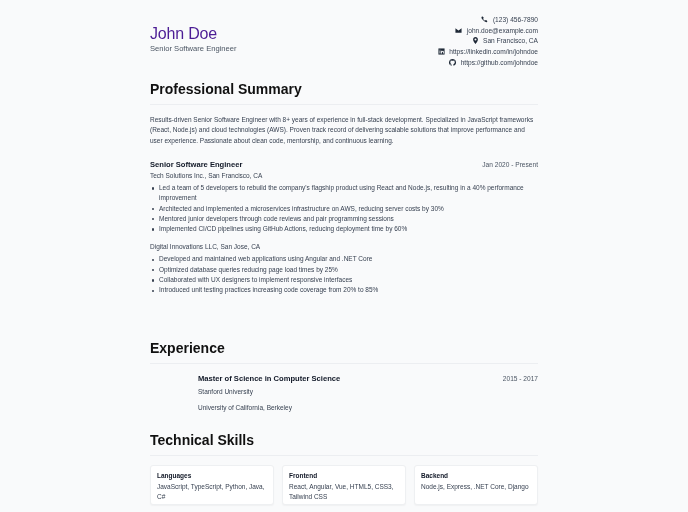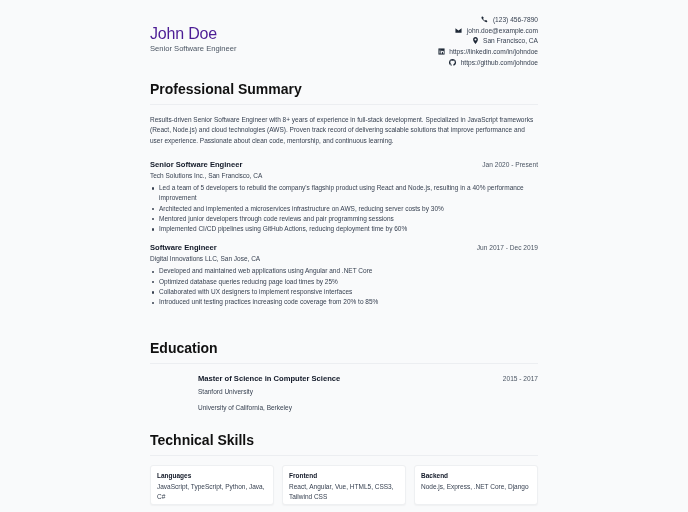--- a/index.html
+++ b/index.html
@@ -145,36 +145,32 @@
       <div class="job-company">Tech Solutions Inc., San Francisco, CA</div>
       <ul>
         <li>Led a team of 5 developers to rebuild the company's flagship product using React and Node.js, resulting in a 40% performance improvement</li>
         <li>Architected and implemented a microservices infrastructure on AWS, reducing server costs by 30%</li>
         <li>Mentored junior developers through code reviews and pair programming sessions</li>
         <li>Implemented CI/CD pipelines using GitHub Actions, reducing deployment time by 60%</li>
       </ul>
     </div>
 
     <div class="job" style="margin-top:9px;">
-      <div class="job-head">
-        <span class="job-title">Software Engineer</span>
-        <span class="job-dates">Jun 2017 - Dec 2019</span>
-      </div>
       <div class="job-company">Digital Innovations LLC, San Jose, CA</div>
       <ul>
         <li>Developed and maintained web applications using Angular and .NET Core</li>
         <li>Optimized database queries reducing page load times by 25%</li>
         <li>Collaborated with UX designers to implement responsive interfaces</li>
         <li>Introduced unit testing practices increasing code coverage from 20% to 85%</li>
       </ul>
     </div>
   </div>
 
   <div class="education">
-    <div class="section-title">Education</div>
+    <div class="section-title">Experience</div>
     <div class="edu">
       <div class="edu-head">
         <span class="edu-degree">Master of Science in Computer Science</span>
         <span class="edu-dates">2015 - 2017</span>
       </div>
       <div class="edu-school">Stanford University</div>
     </div>
     <div class="edu" style="margin-top:9px;">
       <div class="edu-school">University of California, Berkeley</div>
     </div>

